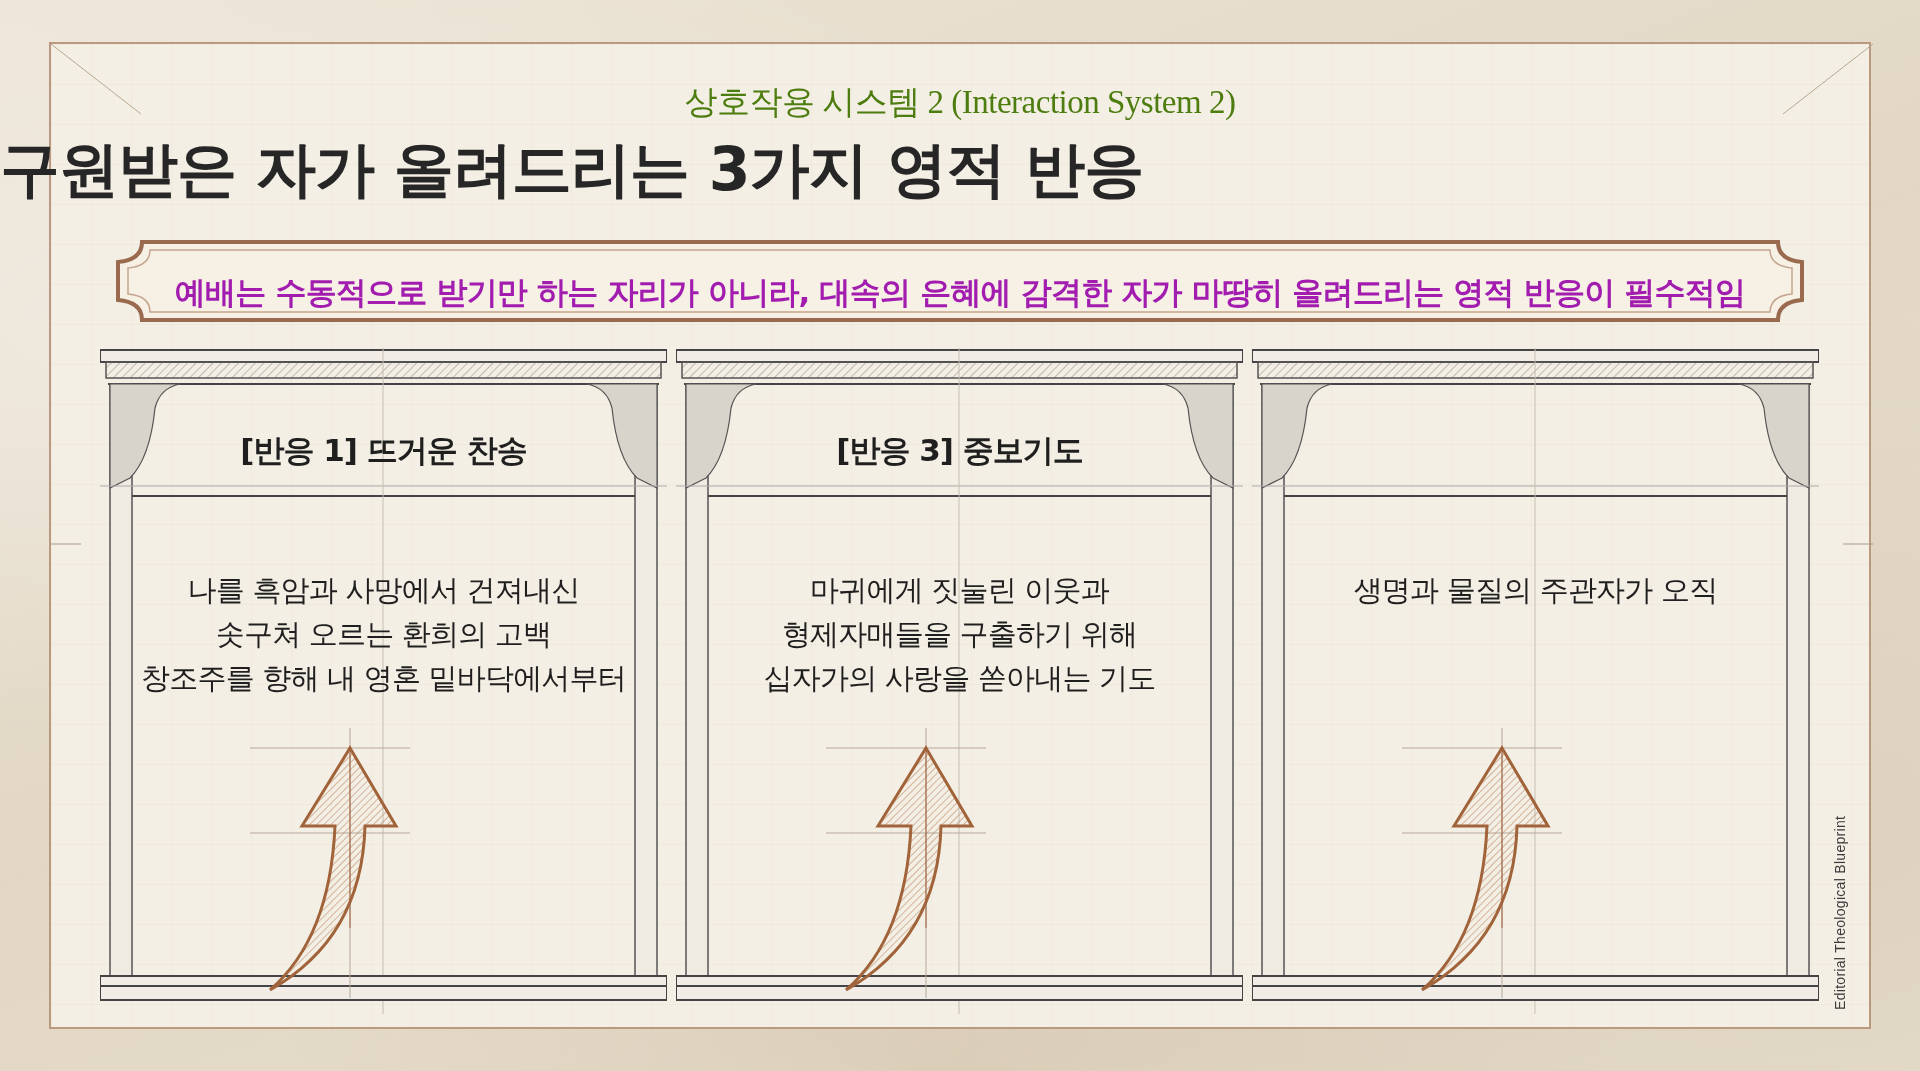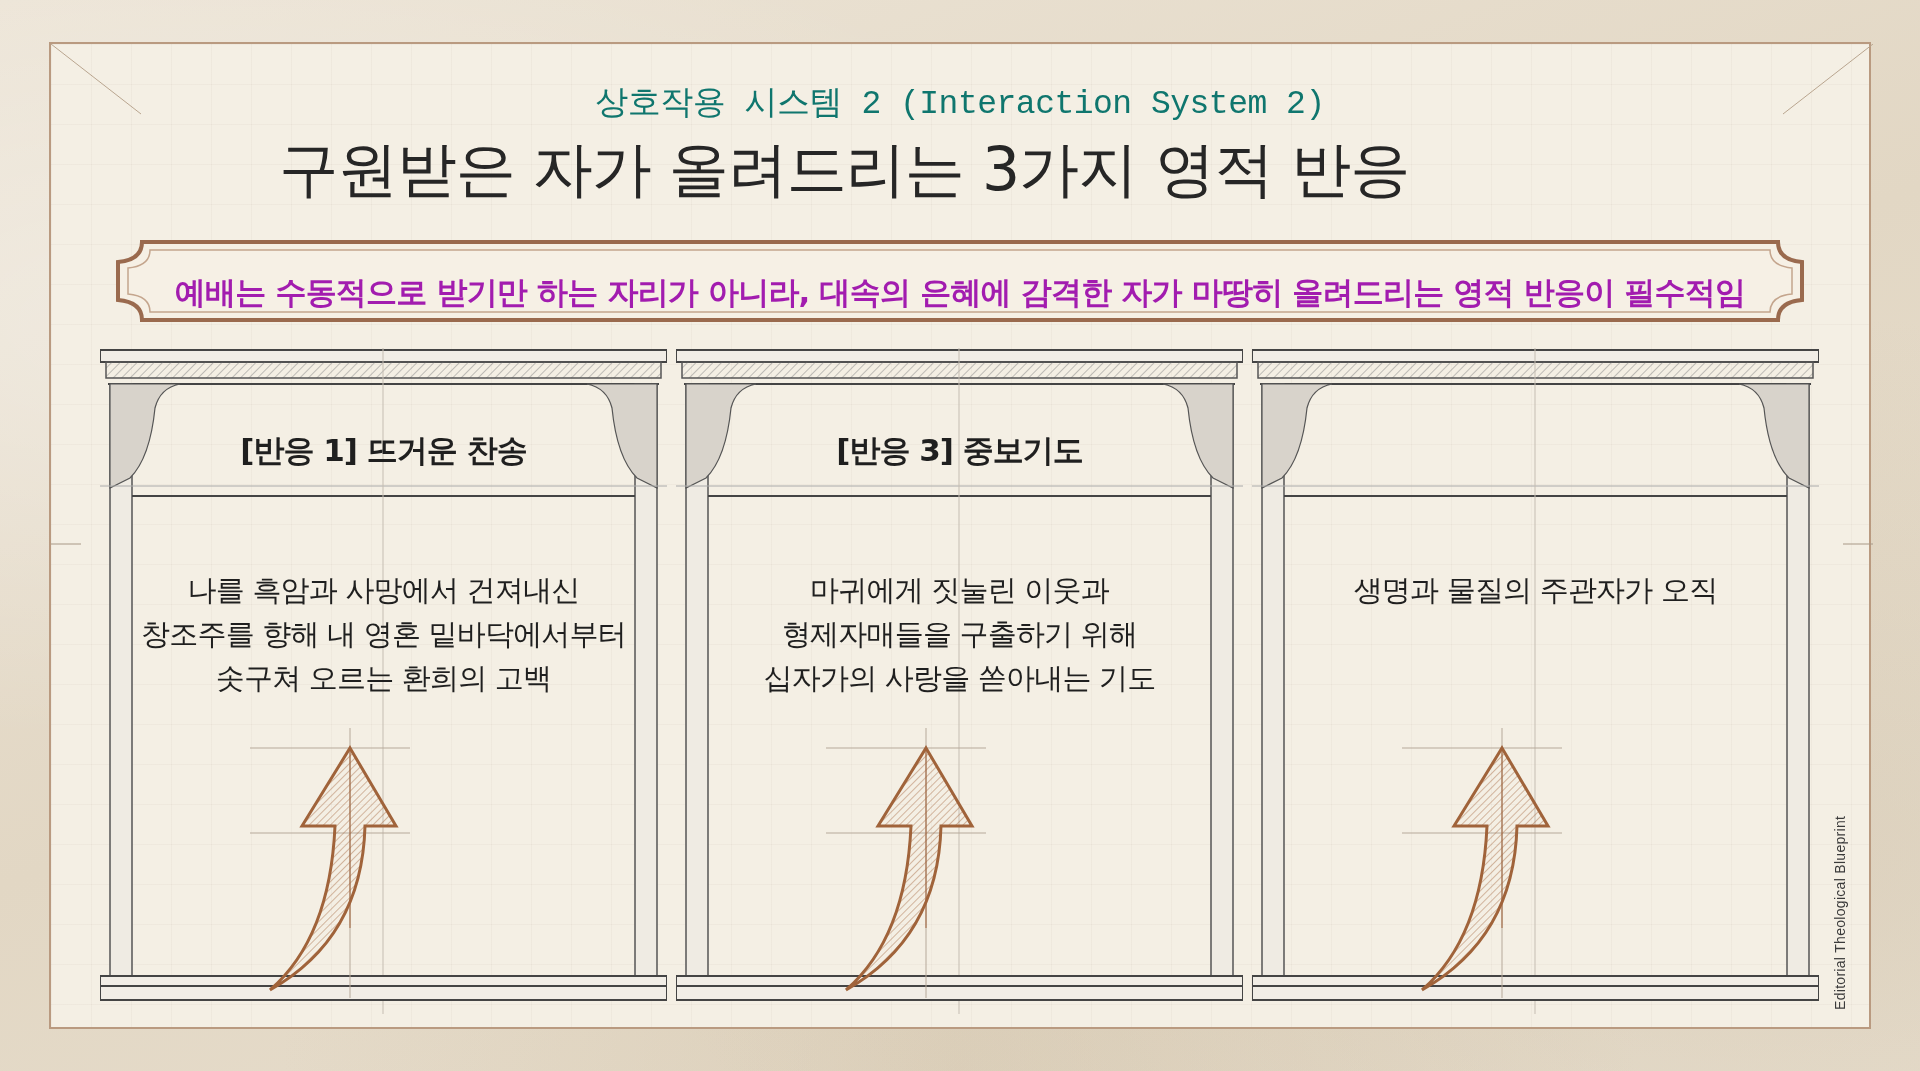--- a/index.html
+++ b/index.html
@@ -21,26 +21,26 @@
     box-sizing:border-box;
     background-image:
       linear-gradient(rgba(150,130,110,0.06) 1px, transparent 1px),
       linear-gradient(90deg, rgba(150,130,110,0.06) 1px, transparent 1px);
     background-size: 40px 40px;
     background-color:#f4efe4;
   }
   .diag { position:absolute; inset:0; pointer-events:none; }
   .subtitle {
     position:absolute; left:0; width:1920px; top:80px; text-align:center;
-    font-size:33px; color:#0f766e; letter-spacing:-0.5px;
-    font-family: Liberation Mono, monospace;
+    font-size:33px; color:#4d7c0f; letter-spacing:-0.5px;
+    font-family: Liberation Serif, serif;
   }
   .title {
-    position:absolute; left:0; width:1688px; top:130px; text-align:center;
-    font-size:60px; font-weight:normal; color:#262626; letter-spacing:-1px;
+    position:absolute; left:0; width:1688px; top:130px; 
+    font-size:60px; font-weight:bold; color:#262626; letter-spacing:-1px;
   }
   .banner {
     position:absolute; left:112px; top:238px; width:1696px; height:86px;
   }
   .banner svg { position:absolute; left:0; top:0; }
   .banner-text {
     position:absolute; left:0; top:12px; width:100%; height:100%;
     display:flex; align-items:center; justify-content:center;
     font-size:31px; font-weight:bold; color:#a21caf; letter-spacing:-0.8px;
   }
@@ -109,22 +109,22 @@
         <line x1="0" y1="0" x2="0" y2="6" stroke="#888" stroke-width="1"></line>
       </pattern>
       <pattern id="cuhatch" width="5" height="5" patternUnits="userSpaceOnUse" patternTransform="rotate(45)">
         <line x1="0" y1="0" x2="0" y2="5" stroke="#b07a55" stroke-width="1"></line>
       </pattern>
     </defs>
   </svg>
   <div class="card-title">[반응 1] 뜨거운 찬송</div>
   <div class="card-body">
     <div>나를 흑암과 사망에서 건져내신</div>
+    <div>솟구쳐 오르는 환희의 고백</div>
     <div>창조주를 향해 내 영혼 밑바닥에서부터</div>
-    <div>솟구쳐 오르는 환희의 고백</div>
   </div>
   <svg class="arrow" width="160" height="270">
     <line x1="0" y1="20" x2="160" y2="20" stroke="#b6a99a" stroke-width="1"></line>
     <line x1="0" y1="105" x2="160" y2="105" stroke="#b6a99a" stroke-width="1"></line>
     <line x1="100" y1="0" x2="100" y2="270" stroke="#b6a99a" stroke-width="1"></line>
     <path d="M100,20 L146,98 L115,98 Q112,210 20,262 Q80,210 85,98 L52,98 Z" fill="url(#cuhatch)" stroke="#a0633a" stroke-width="3"></path>
     <path d="M100,20 L100,200" stroke="#a0633a" stroke-width="1"></path>
   </svg>
 </div>
 

